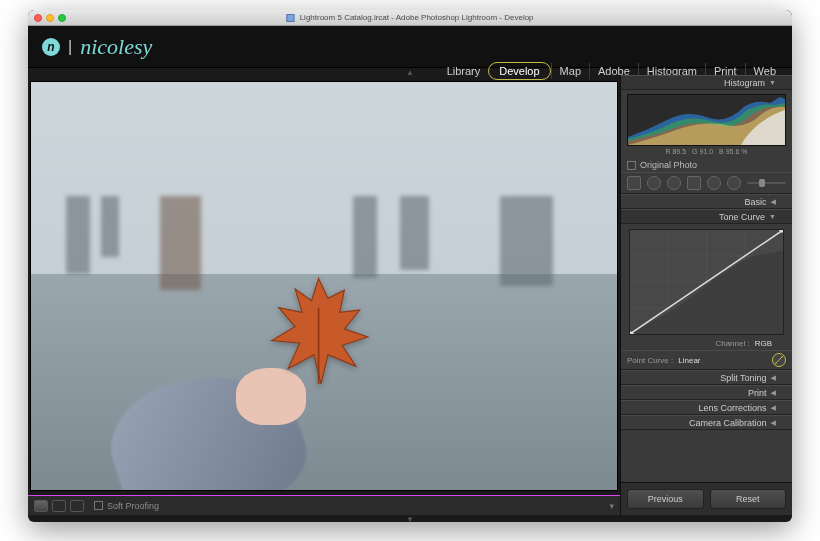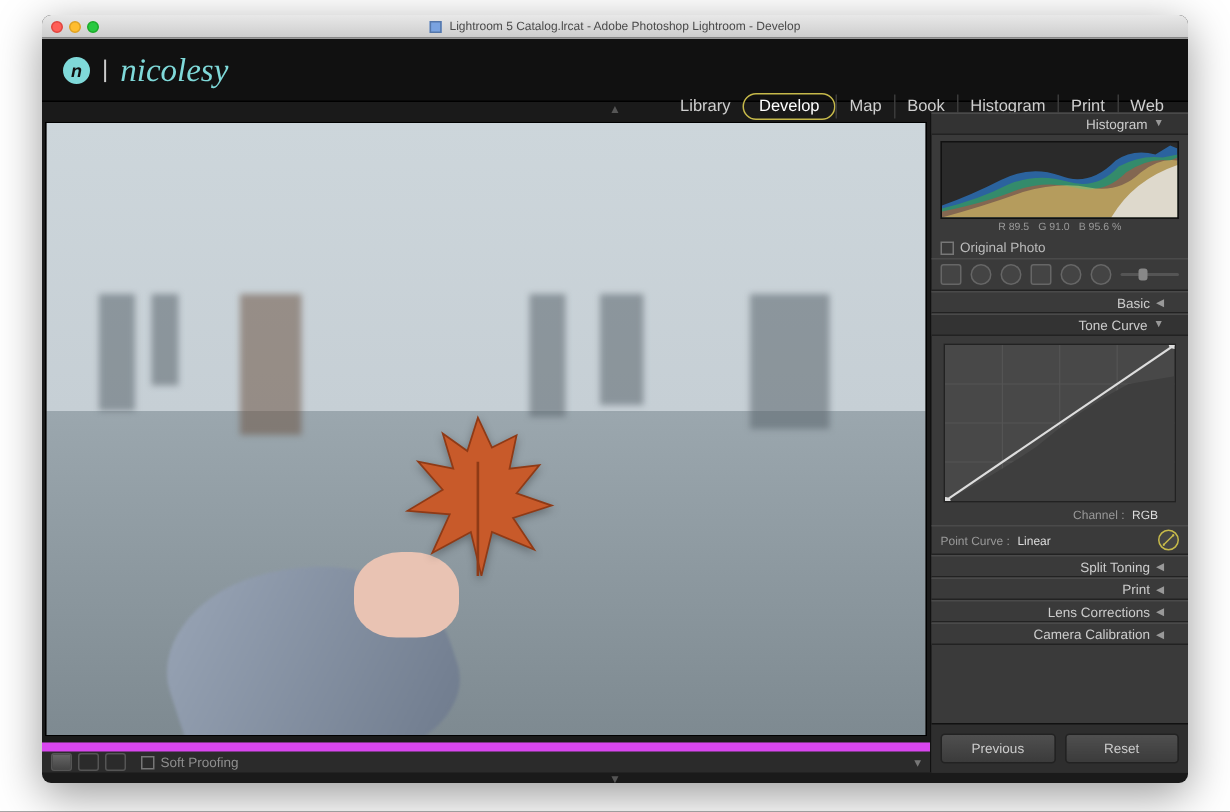--- a/index.html
+++ b/index.html
@@ -81,21 +81,21 @@
 .b6{left:80%;width:9%;height:22%;}
 .arm{position:absolute;left:14%;bottom:-6%;width:32%;height:34%;
   background:linear-gradient(135deg,#99a5b6,#6e7a8c);border-radius:40% 60% 30% 10%;
   transform:rotate(-18deg);filter:blur(1px);}
 .hand{position:absolute;left:35%;bottom:16%;width:12%;height:14%;
   background:#e9c3b3;border-radius:45% 45% 40% 40%;}
 .leaf{position:absolute;left:39%;bottom:24%;width:20%;height:30%;}
 .leaf svg{width:100%;height:100%;filter:drop-shadow(0 2px 3px rgba(0,0,0,0.3));}
 
 .imgfoot{
-  height:20px;background:#2b2b2b;border-top:6px solid #d946ef;
+  height:20px;background:#2b2b2b;border-top:1px solid #d946ef;
   display:flex;align-items:center;justify-content:space-between;padding:0 6px;
   color:#8e8e8e;font-size:9px;
 }
 .imgfoot-left{display:flex;align-items:center;gap:4px;}
 .chip{display:inline-block;width:14px;height:12px;border:1px solid #555;border-radius:2px;cursor:pointer;}
 .chip.fill{background:linear-gradient(#666,#444);}
 .soft{display:flex;align-items:center;gap:4px;margin-left:6px;cursor:pointer;}
 .checkbox{width:9px;height:9px;border:1px solid #777;display:inline-block;}
 
 .side{
@@ -176,21 +176,21 @@
   <div class="header">
     <div class="brand">
       <span class="brand-logo">n</span>
       <span class="brand-sep">|</span>
       <span class="brand-text">nicolesy</span>
     </div>
     <div class="modules">
       <span class="mod">Library</span>
       <span class="mod active">Develop</span>
       <span class="mod">Map</span>
-      <span class="mod">Book</span>
+      <span class="mod">Adobe</span>
       <span class="mod">Histogram</span>
       <span class="mod">Print</span>
       <span class="mod">Web</span>
     </div>
   </div>
 
   <span class="center-arrow">▲</span>
 
   <div class="content">
     <div class="imgcol">

